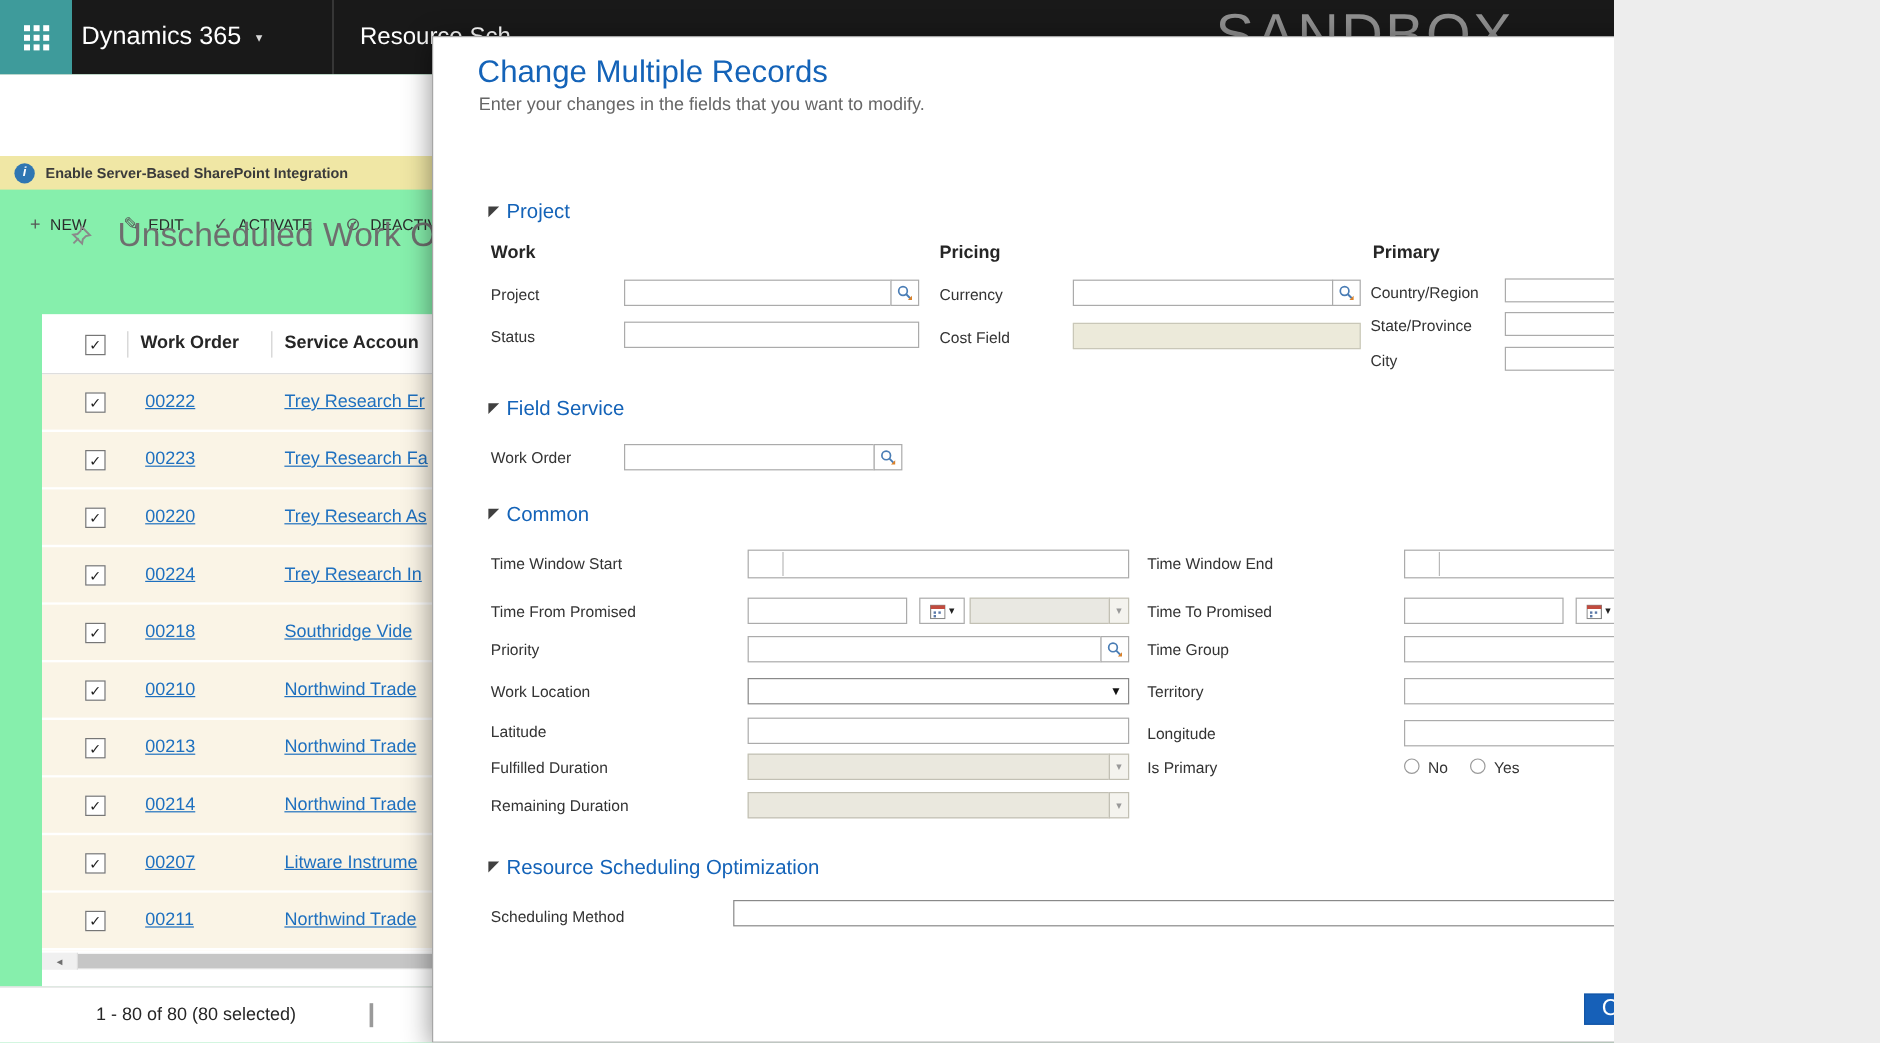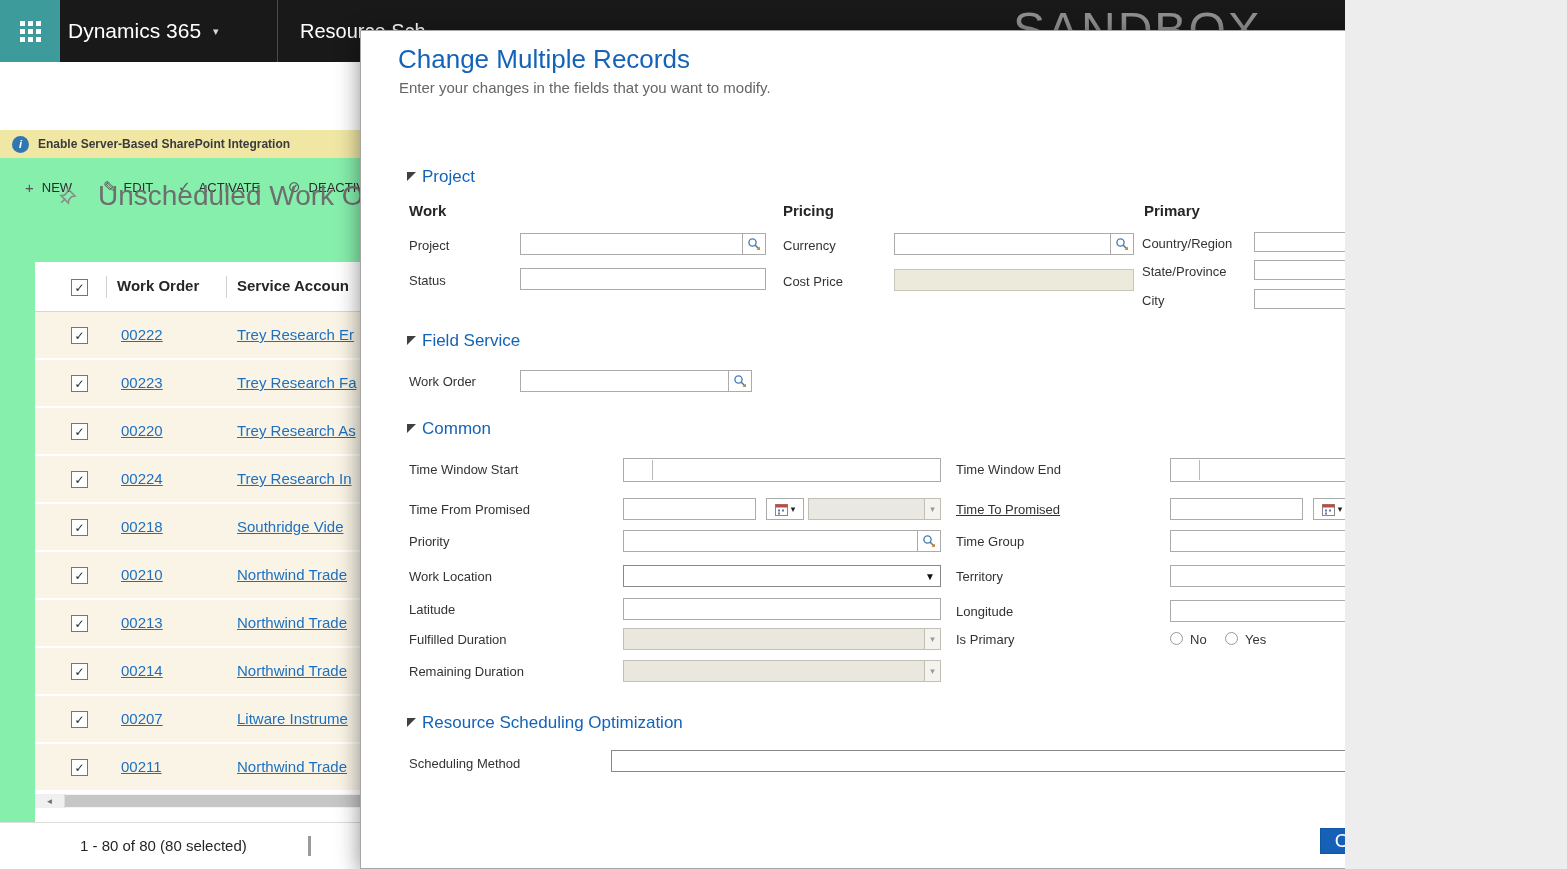--- a/index.html
+++ b/index.html
@@ -291,21 +291,21 @@
       <input value="" style="">
       <span class="lookup-btn">
         <svg width="14" height="14" viewBox="0 0 14 14">
           <circle cx="5.5" cy="5.5" r="3.6" fill="none" stroke="#4A7DB5" stroke-width="1.4"></circle>
           <line x1="8.2" y1="8.2" x2="11.5" y2="11.5" stroke="#4A7DB5" stroke-width="1.6"></line>
           <path d="M13 9.5 L13 13 L9.5 13 Z" fill="#D9822B"></path>
         </svg>
       </span>
     </div>
 
-    <span class="m-label" style="left:422px;top:243px;">Cost Price</span>
+    <span class="m-label" style="left:422px;top:243px;">Cost Field</span>
     <input class="m-input dis" style="left: 533px; top: 238px; width: 240px;" disabled="" value="">
 
     <span class="m-label" style="left:781px;top:205px;">Country/Region</span>
     <input class="m-input short" style="left: 893px; top: 201px; width: 235px;" value="">
     <span class="m-label" style="left:781px;top:233px;">State/Province</span>
     <input class="m-input short" style="left: 893px; top: 229px; width: 235px;" value="">
     <span class="m-label" style="left:781px;top:262px;">City</span>
     <input class="m-input short" style="left: 893px; top: 258px; width: 235px;" value="">
 
     <div class="sec-hdr" style="left:46px;top:300px;">
@@ -348,21 +348,21 @@
         <rect x="7" y="6.5" width="2" height="2" fill="#5B79A8"></rect>
         <rect x="3" y="9.5" width="2" height="2" fill="#5B79A8"></rect>
       </svg>
       <span class="caret">▾</span>
     </span>
     <div class="combo-wrap" style="left:447px;top:467px;width:133px;">
       <span class="combo-box gray"></span>
       <span class="combo-btn">▾</span>
     </div>
 
-    <span class="m-label" style="left:595px;top:471px;text-decoration:underline;">Time To Promised</span>
+    <span class="m-label" style="left:595px;top:471px;">Time To Promised</span>
     <input class="m-input" style="left: 809px; top: 467px; width: 133px;" value="">
     <span class="dateicon" style="left:952px;top:467px;">
       <svg width="13" height="13" viewBox="0 0 13 13">
         <rect x="0.5" y="1.5" width="12" height="11" fill="#fff" stroke="#888"></rect>
         <rect x="0.5" y="1.5" width="12" height="3" fill="#C24B3E"></rect>
         <rect x="3" y="6.5" width="2" height="2" fill="#5B79A8"></rect>
         <rect x="7" y="6.5" width="2" height="2" fill="#5B79A8"></rect>
         <rect x="3" y="9.5" width="2" height="2" fill="#5B79A8"></rect>
       </svg>
       <span class="caret">▾</span>

